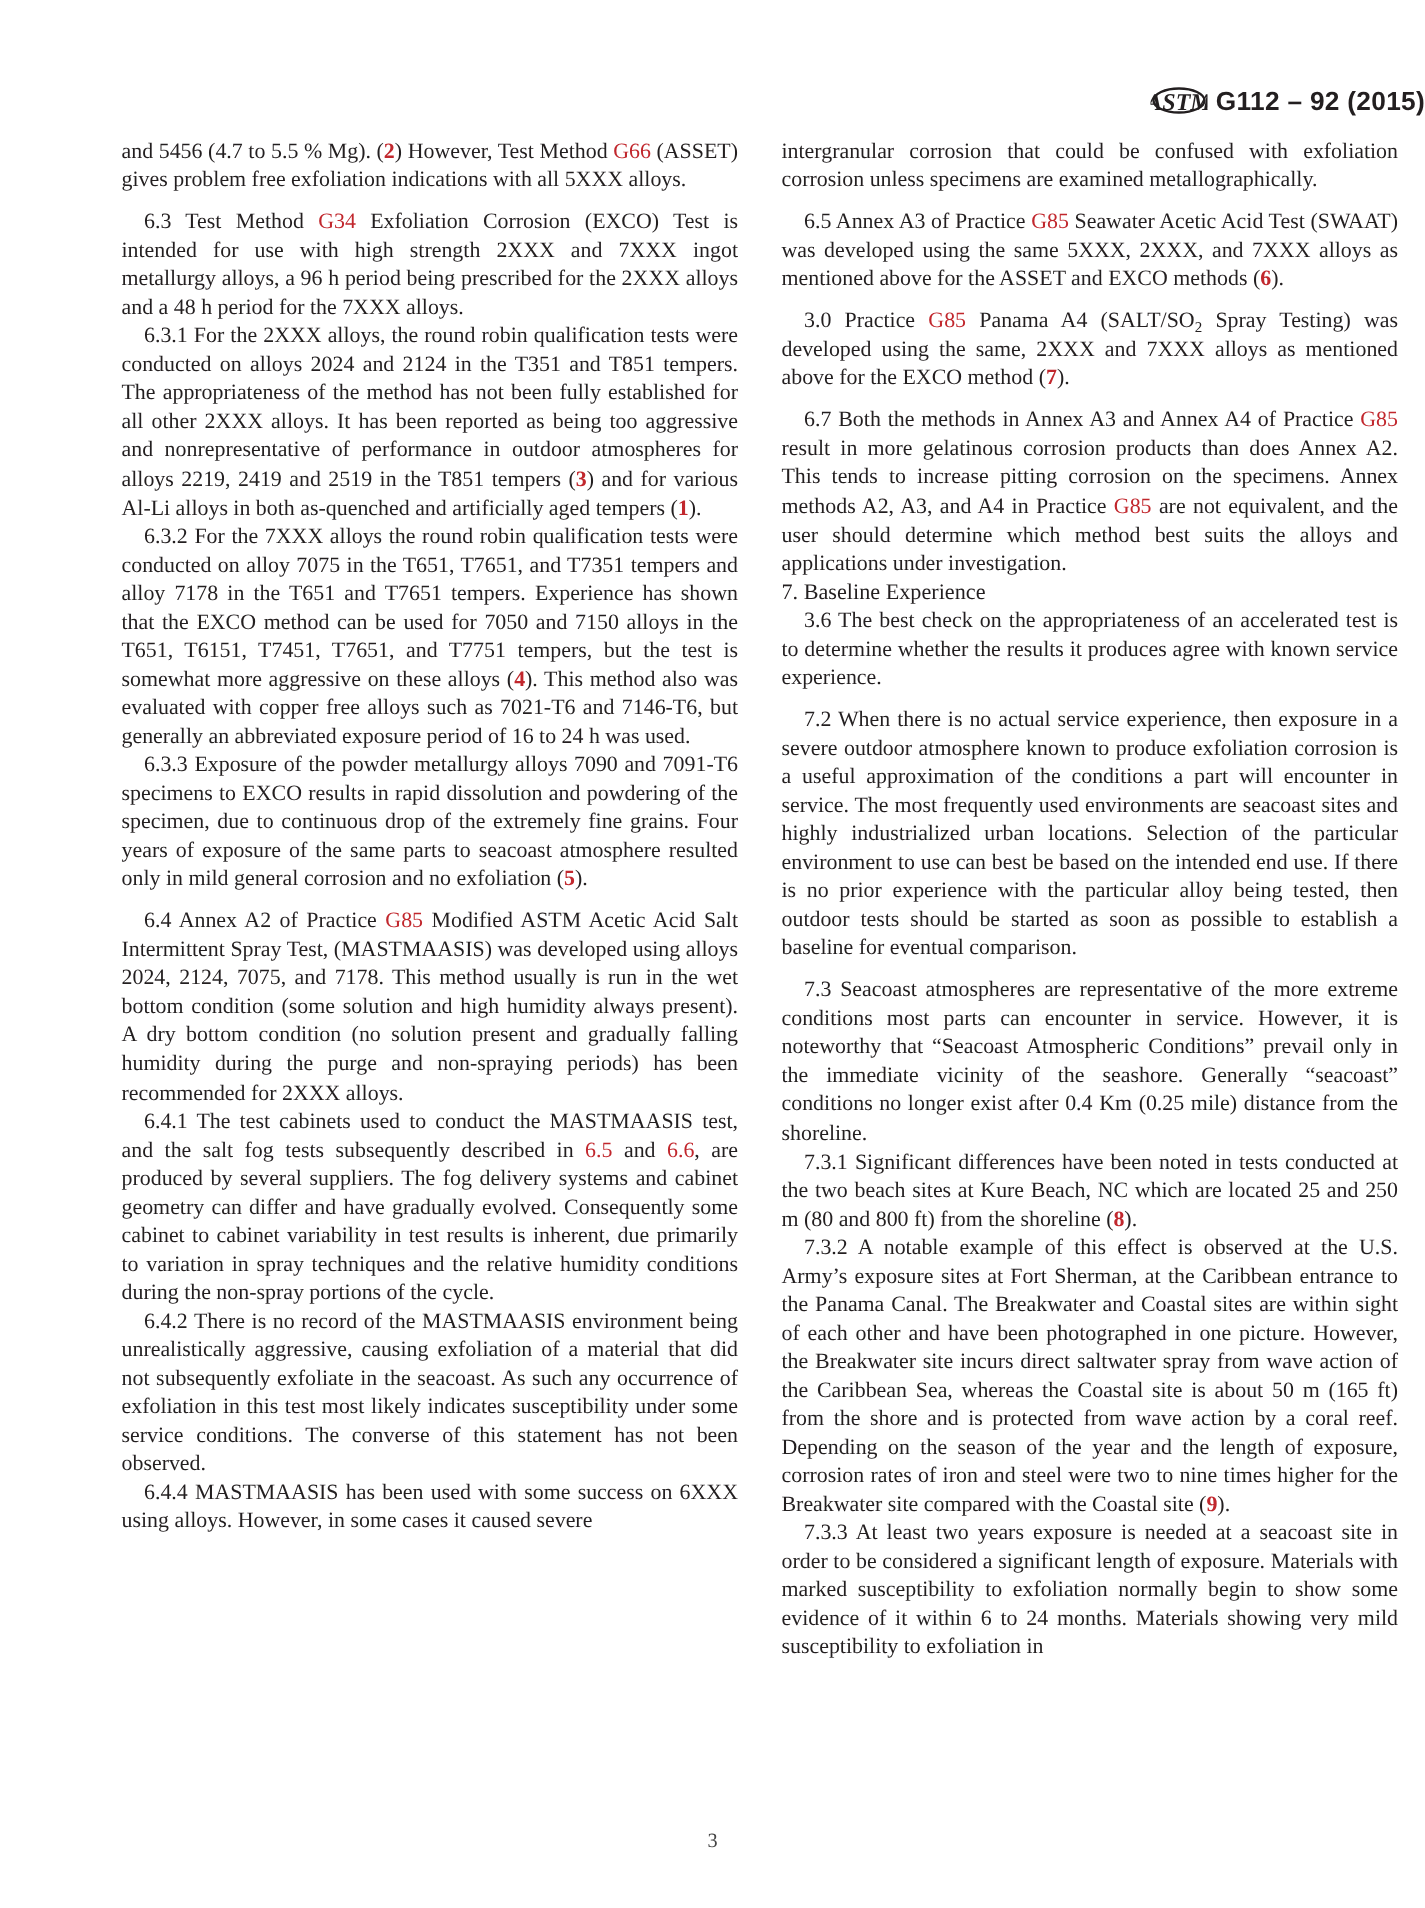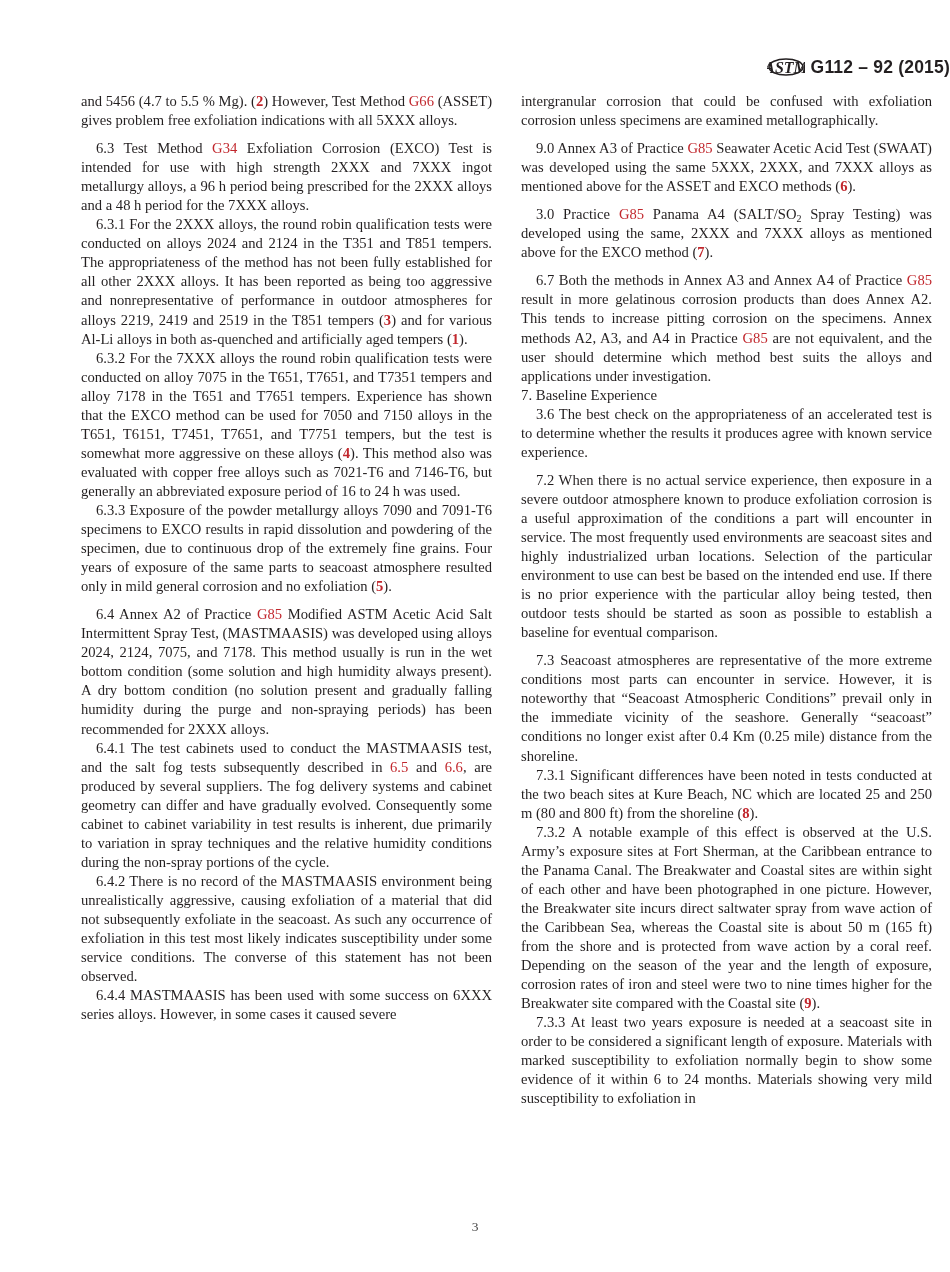--- a/index.html
+++ b/index.html
@@ -60,27 +60,27 @@
 
   <p><span>6.3.3  Exposure of the powder metallurgy alloys 7090 and 7091-T6 specimens to EXCO results in rapid dissolution and powdering of the specimen, due to continuous drop of the extremely fine grains. Four years of exposure of the same parts to seacoast atmosphere resulted only in mild general corrosion and no exfoliation (</span><span class="cite">5</span><span>).</span></p>
 
   <p class="gap"><span>6.4  Annex A2 of Practice </span><span class="ref">G85</span><span> Modified ASTM Acetic Acid Salt Intermittent Spray Test, (MASTMAASIS) was developed using alloys 2024, 2124, 7075, and 7178. This method usually is run in the wet bottom condition (some solution and high humidity always present). A dry bottom condition (no solution present and gradually falling humidity during the purge and non-spraying periods) has been recommended for 2XXX alloys.</span></p>
 
   <p><span>6.4.1  The test cabinets used to conduct the MASTMAASIS test, and the salt fog tests subsequently described in </span><span class="ref">6.5</span><span> and </span><span class="ref">6.6</span><span>, are produced by several suppliers. The fog delivery systems and cabinet geometry can differ and have gradually evolved. Consequently some cabinet to cabinet variability in test results is inherent, due primarily to variation in spray techniques and the relative humidity conditions during the non-spray portions of the cycle.</span></p>
 
   <p><span>6.4.2  There is no record of the MASTMAASIS environ­ment being unrealistically aggressive, causing exfoliation of a material that did not subsequently exfoliate in the seacoast. As such any occurrence of exfoliation in this test most likely indicates susceptibility under some service conditions. The converse of this statement has not been observed.</span></p>
 
 
-  <p><span>6.4.4  MASTMAASIS has been used with some success on 6XXX series alloys. However, in some cases it caused severe</span></p>
+  <p><span>6.4.4  MASTMAASIS has been used with some success on 6XXX using alloys. However, in some cases it caused severe</span></p>
 </div>
 
 <div class="col col-right">
   <p class="first"><span>intergranular corrosion that could be confused with exfoliation corrosion unless specimens are examined metallographically.</span></p>
 
-  <p class="gap"><span>9.0  Annex A3 of Practice </span><span class="ref">G85</span><span> Seawater Acetic Acid Test (SWAAT) was developed using the same 5XXX, 2XXX, and 7XXX alloys as mentioned above for the ASSET and EXCO methods (</span><span class="cite">6</span><span>).</span></p>
+  <p class="gap"><span>6.5  Annex A3 of Practice </span><span class="ref">G85</span><span> Seawater Acetic Acid Test (SWAAT) was developed using the same 5XXX, 2XXX, and 7XXX alloys as mentioned above for the ASSET and EXCO methods (</span><span class="cite">6</span><span>).</span></p>
 
   <p class="gap"><span>3.0  Practice </span><span class="ref">G85</span><span> Panama A4 (SALT/SO</span><sub>2</sub><span> Spray Testing) was developed using the same, 2XXX and 7XXX alloys as men­tioned above for the EXCO method (</span><span class="cite">7</span><span>).</span></p>
 
   <p class="gap"><span>6.7  Both the methods in Annex A3 and Annex A4 of Practice </span><span class="ref">G85</span><span> result in more gelatinous corrosion products than does Annex A2. This tends to increase pitting corrosion on the specimens. Annex methods A2, A3, and A4 in Practice </span><span class="ref">G85</span><span> are not equivalent, and the user should determine which method best suits the alloys and applications under investigation.</span></p>
 
   <p class="section-heading">7.  Baseline Experience</p>
 
   <p><span>3.6  The best check on the appropriateness of an accelerated test is to determine whether the results it produces agree with known service experience.</span></p>
 
   <p class="gap"><span>7.2  When there is no actual service experience, then expo­sure in a severe outdoor atmosphere known to produce exfoliation corrosion is a useful approximation of the condi­tions a part will encounter in service. The most frequently used environments are seacoast sites and highly industrialized urban locations. Selection of the particular environment to use can best be based on the intended end use. If there is no prior experience with the particular alloy being tested, then outdoor tests should be started as soon as possible to establish a baseline for eventual comparison.</span></p>

